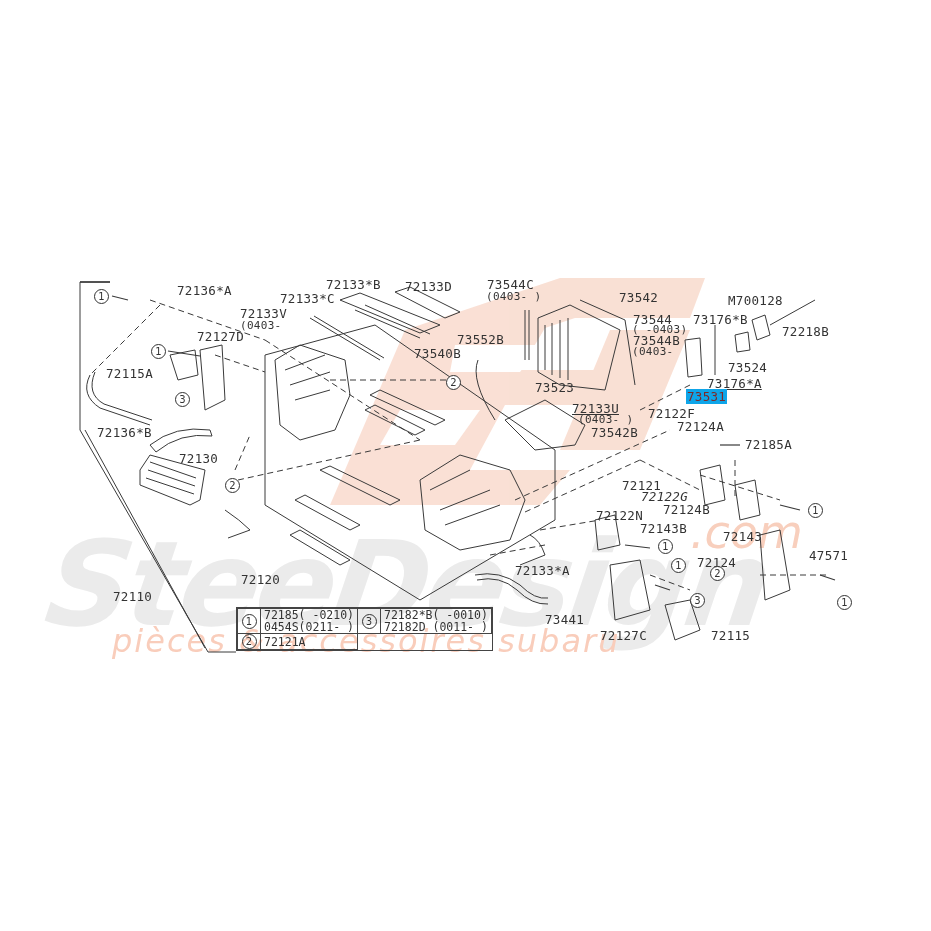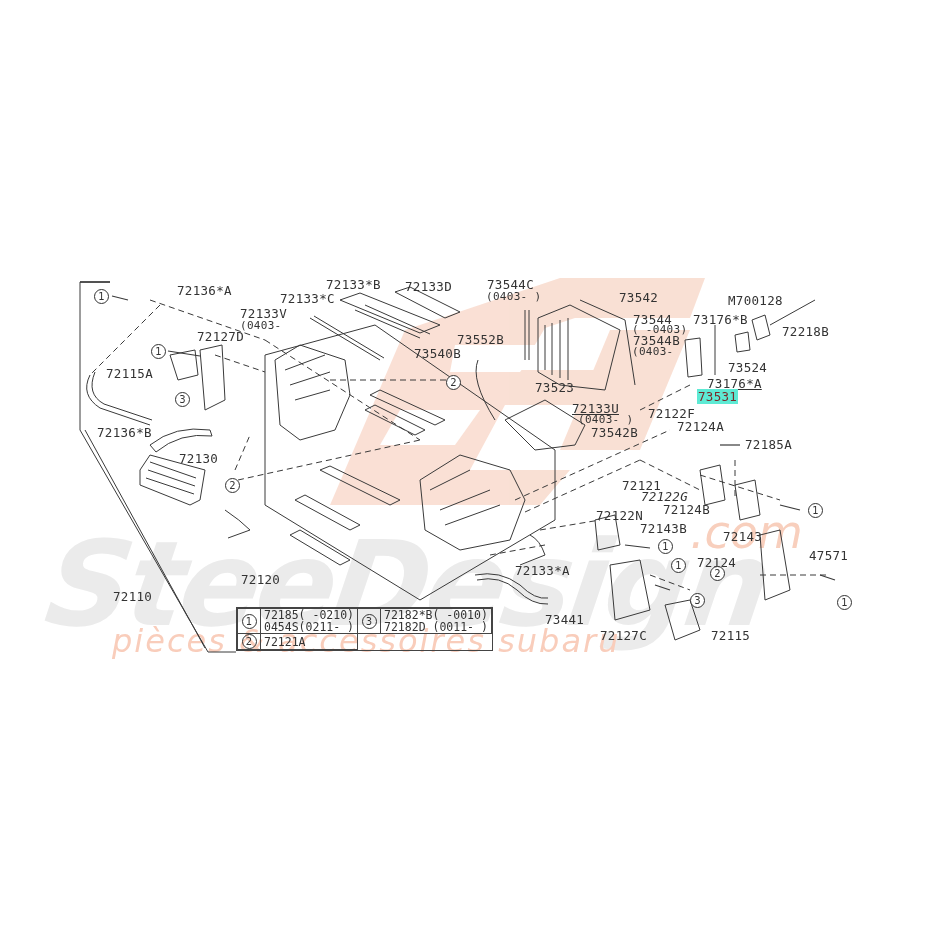--- a/index.html
+++ b/index.html
@@ -156,21 +156,21 @@
       <div class="lbl" style="left: 693px; top: 313px;"><span>73176*B</span></div>
       <div class="lbl" style="left: 782px; top: 325px;"><span>72218B</span></div>
       <div class="lbl" style="left: 633px; top: 334px;"><span>73544B</span></div>
       <div class="lbl small" style="left: 632px; top: 345px;"><span>(0403-</span></div>
       <div class="lbl" style="left: 457px; top: 333px;"><span>73552B</span></div>
       <div class="lbl" style="left: 414px; top: 347px;"><span>73540B</span></div>
       <div class="lbl" style="left: 728px; top: 361px;"><span>73524</span></div>
       <div class="lbl" style="left: 106px; top: 367px;"><span>72115A</span></div>
       <div class="lbl" style="left: 535px; top: 381px;"><span>73523</span></div>
       <div class="lbl" style="left: 707px; top: 377px; text-decoration: underline;"><span>73176*A</span></div>
-      <div class="lbl" style="left: 686px; top: 390px;"><span class="hl" style="background: #5eead4; margin-left: 11px;">73531</span></div>
+      <div class="lbl" style="left: 686px; top: 390px;"><span class="hl" style="background: #0ea5e9;">73531</span></div>
       <div class="lbl" style="left: 572px; top: 402px; text-decoration: underline;"><span>72133U</span></div>
       <div class="lbl small" style="left: 578px; top: 413px;"><span>(0403- )</span></div>
       <div class="lbl" style="left: 648px; top: 407px;"><span>72122F</span></div>
       <div class="lbl" style="left: 97px; top: 426px;"><span>72136*B</span></div>
       <div class="lbl" style="left: 677px; top: 420px;"><span>72124A</span></div>
       <div class="lbl" style="left: 591px; top: 426px;"><span>73542B</span></div>
       <div class="lbl" style="left: 745px; top: 438px;"><span>72185A</span></div>
       <div class="lbl" style="left: 179px; top: 452px;"><span>72130</span></div>
       <div class="lbl" style="left: 622px; top: 479px;"><span>72121</span></div>
       <div class="lbl" style="left: 641px; top: 490px; font-style: italic;"><span>72122G</span></div>

